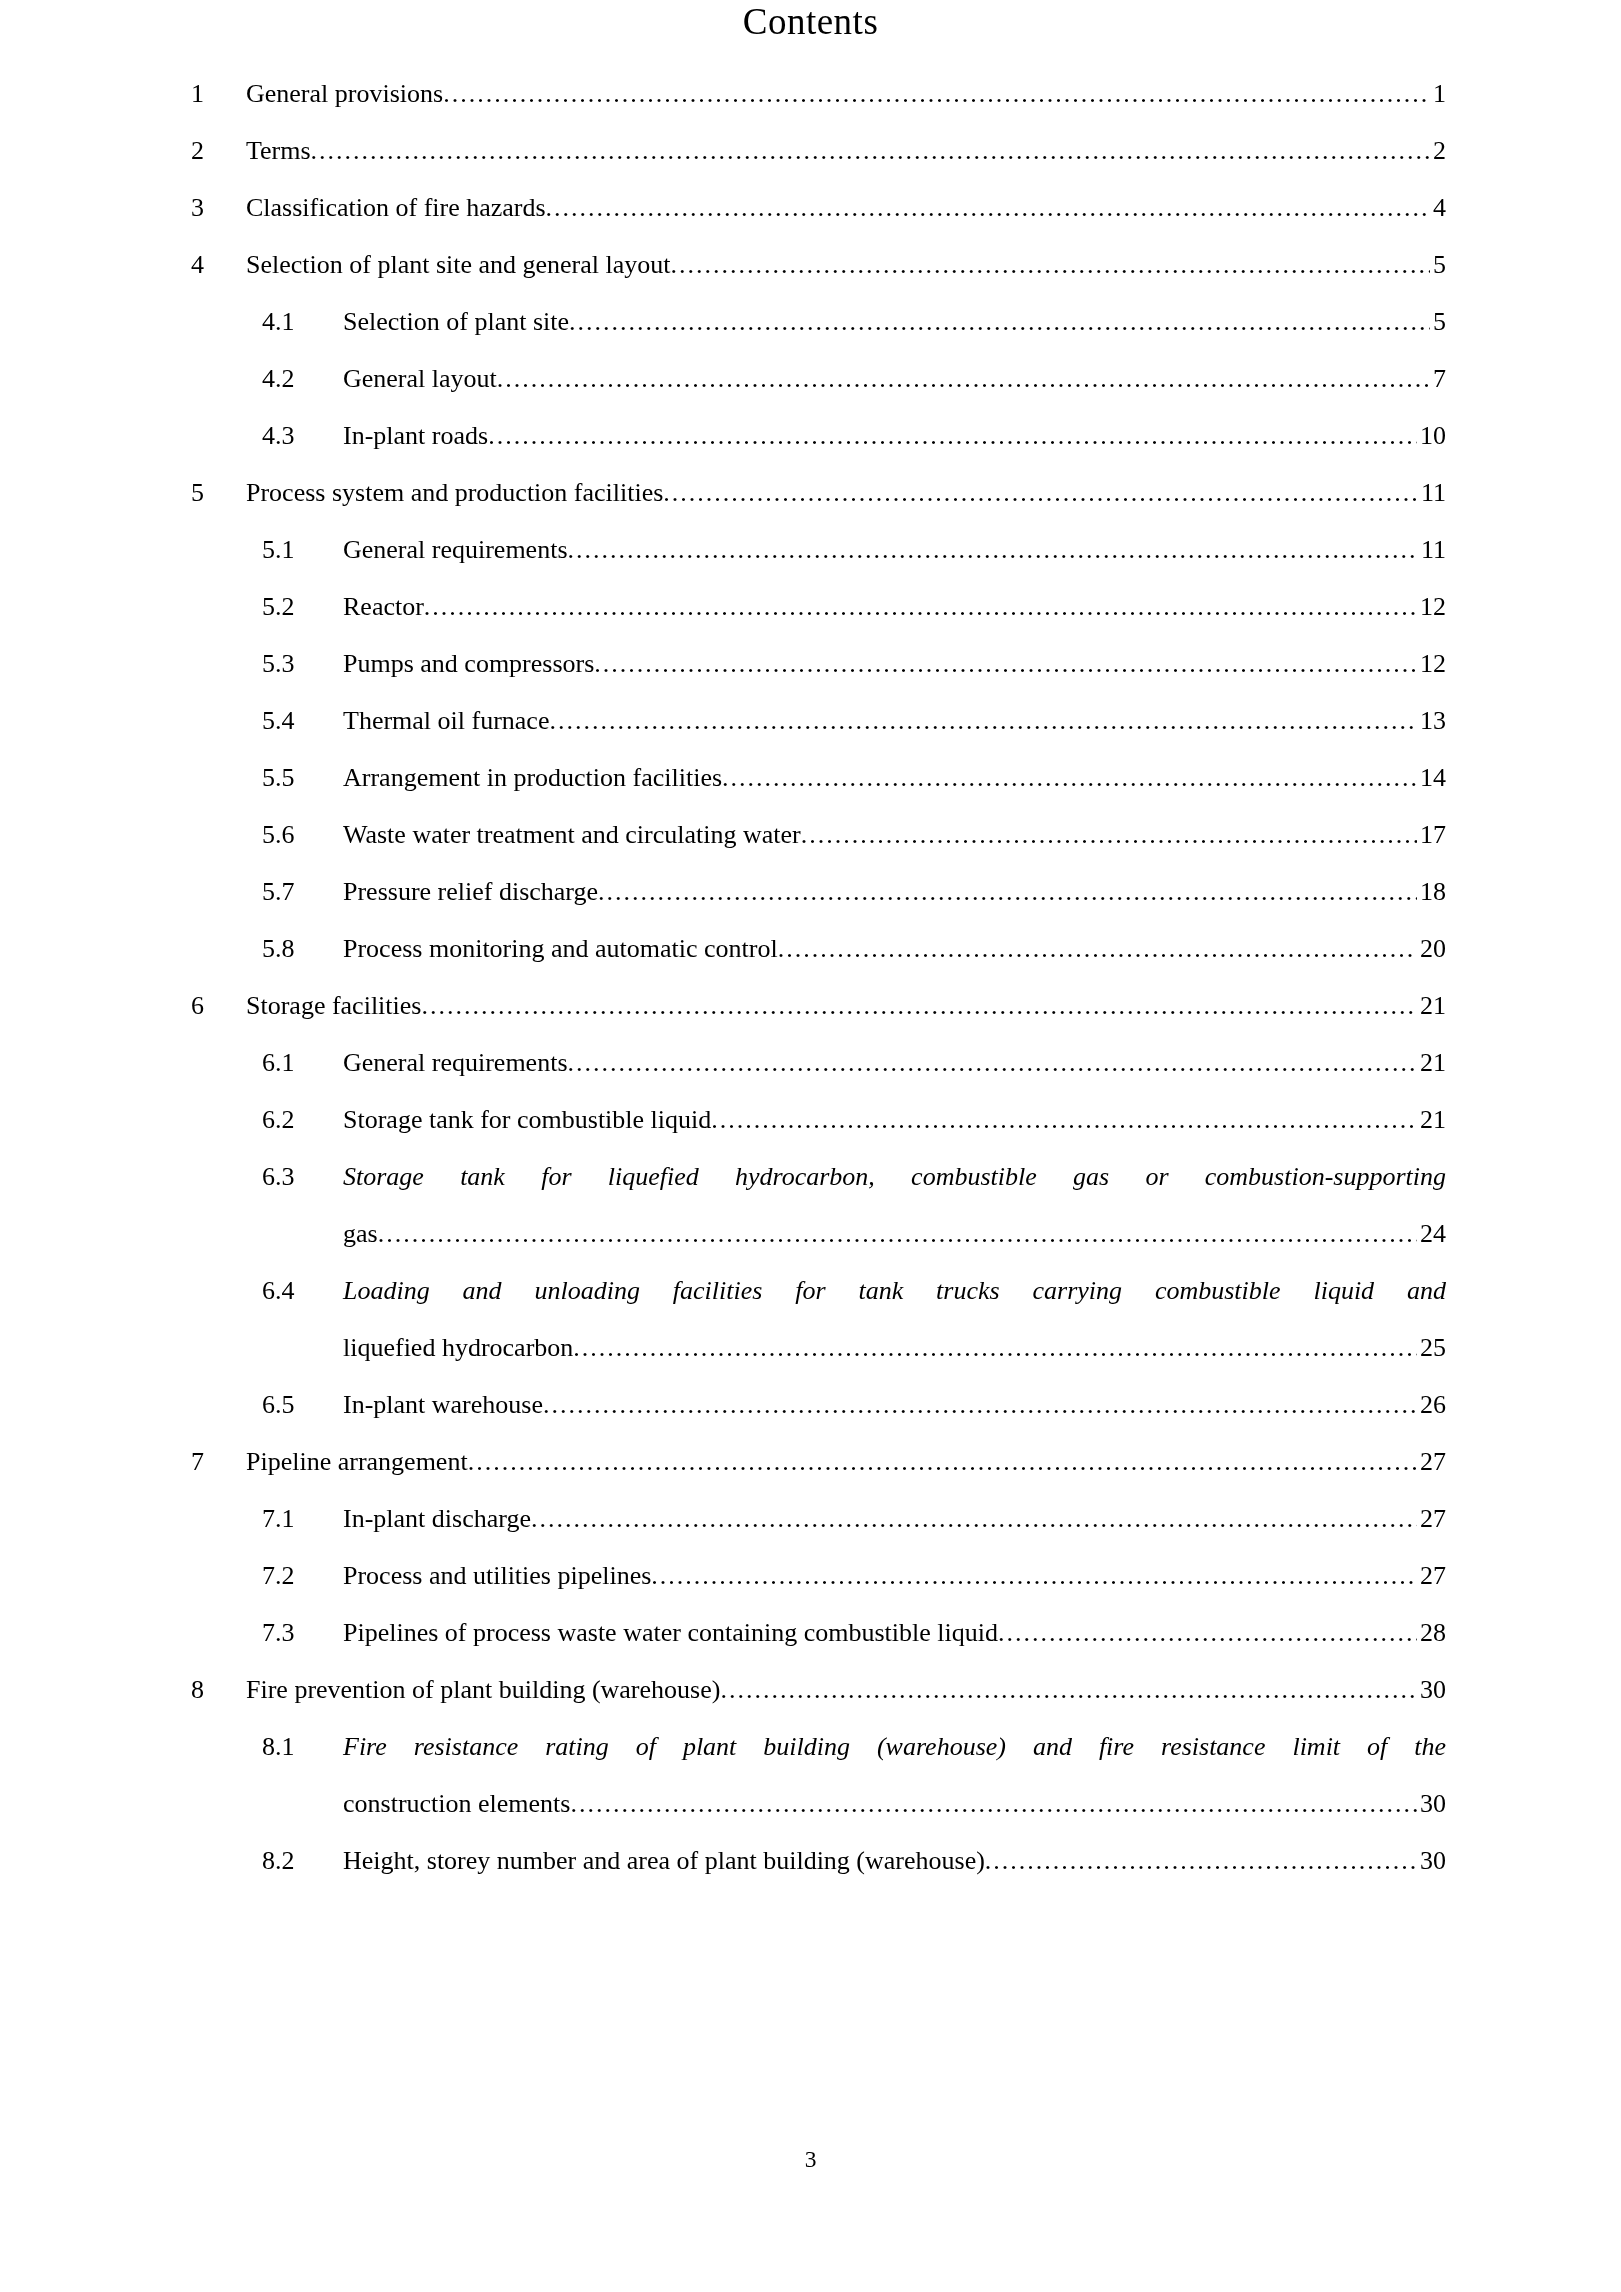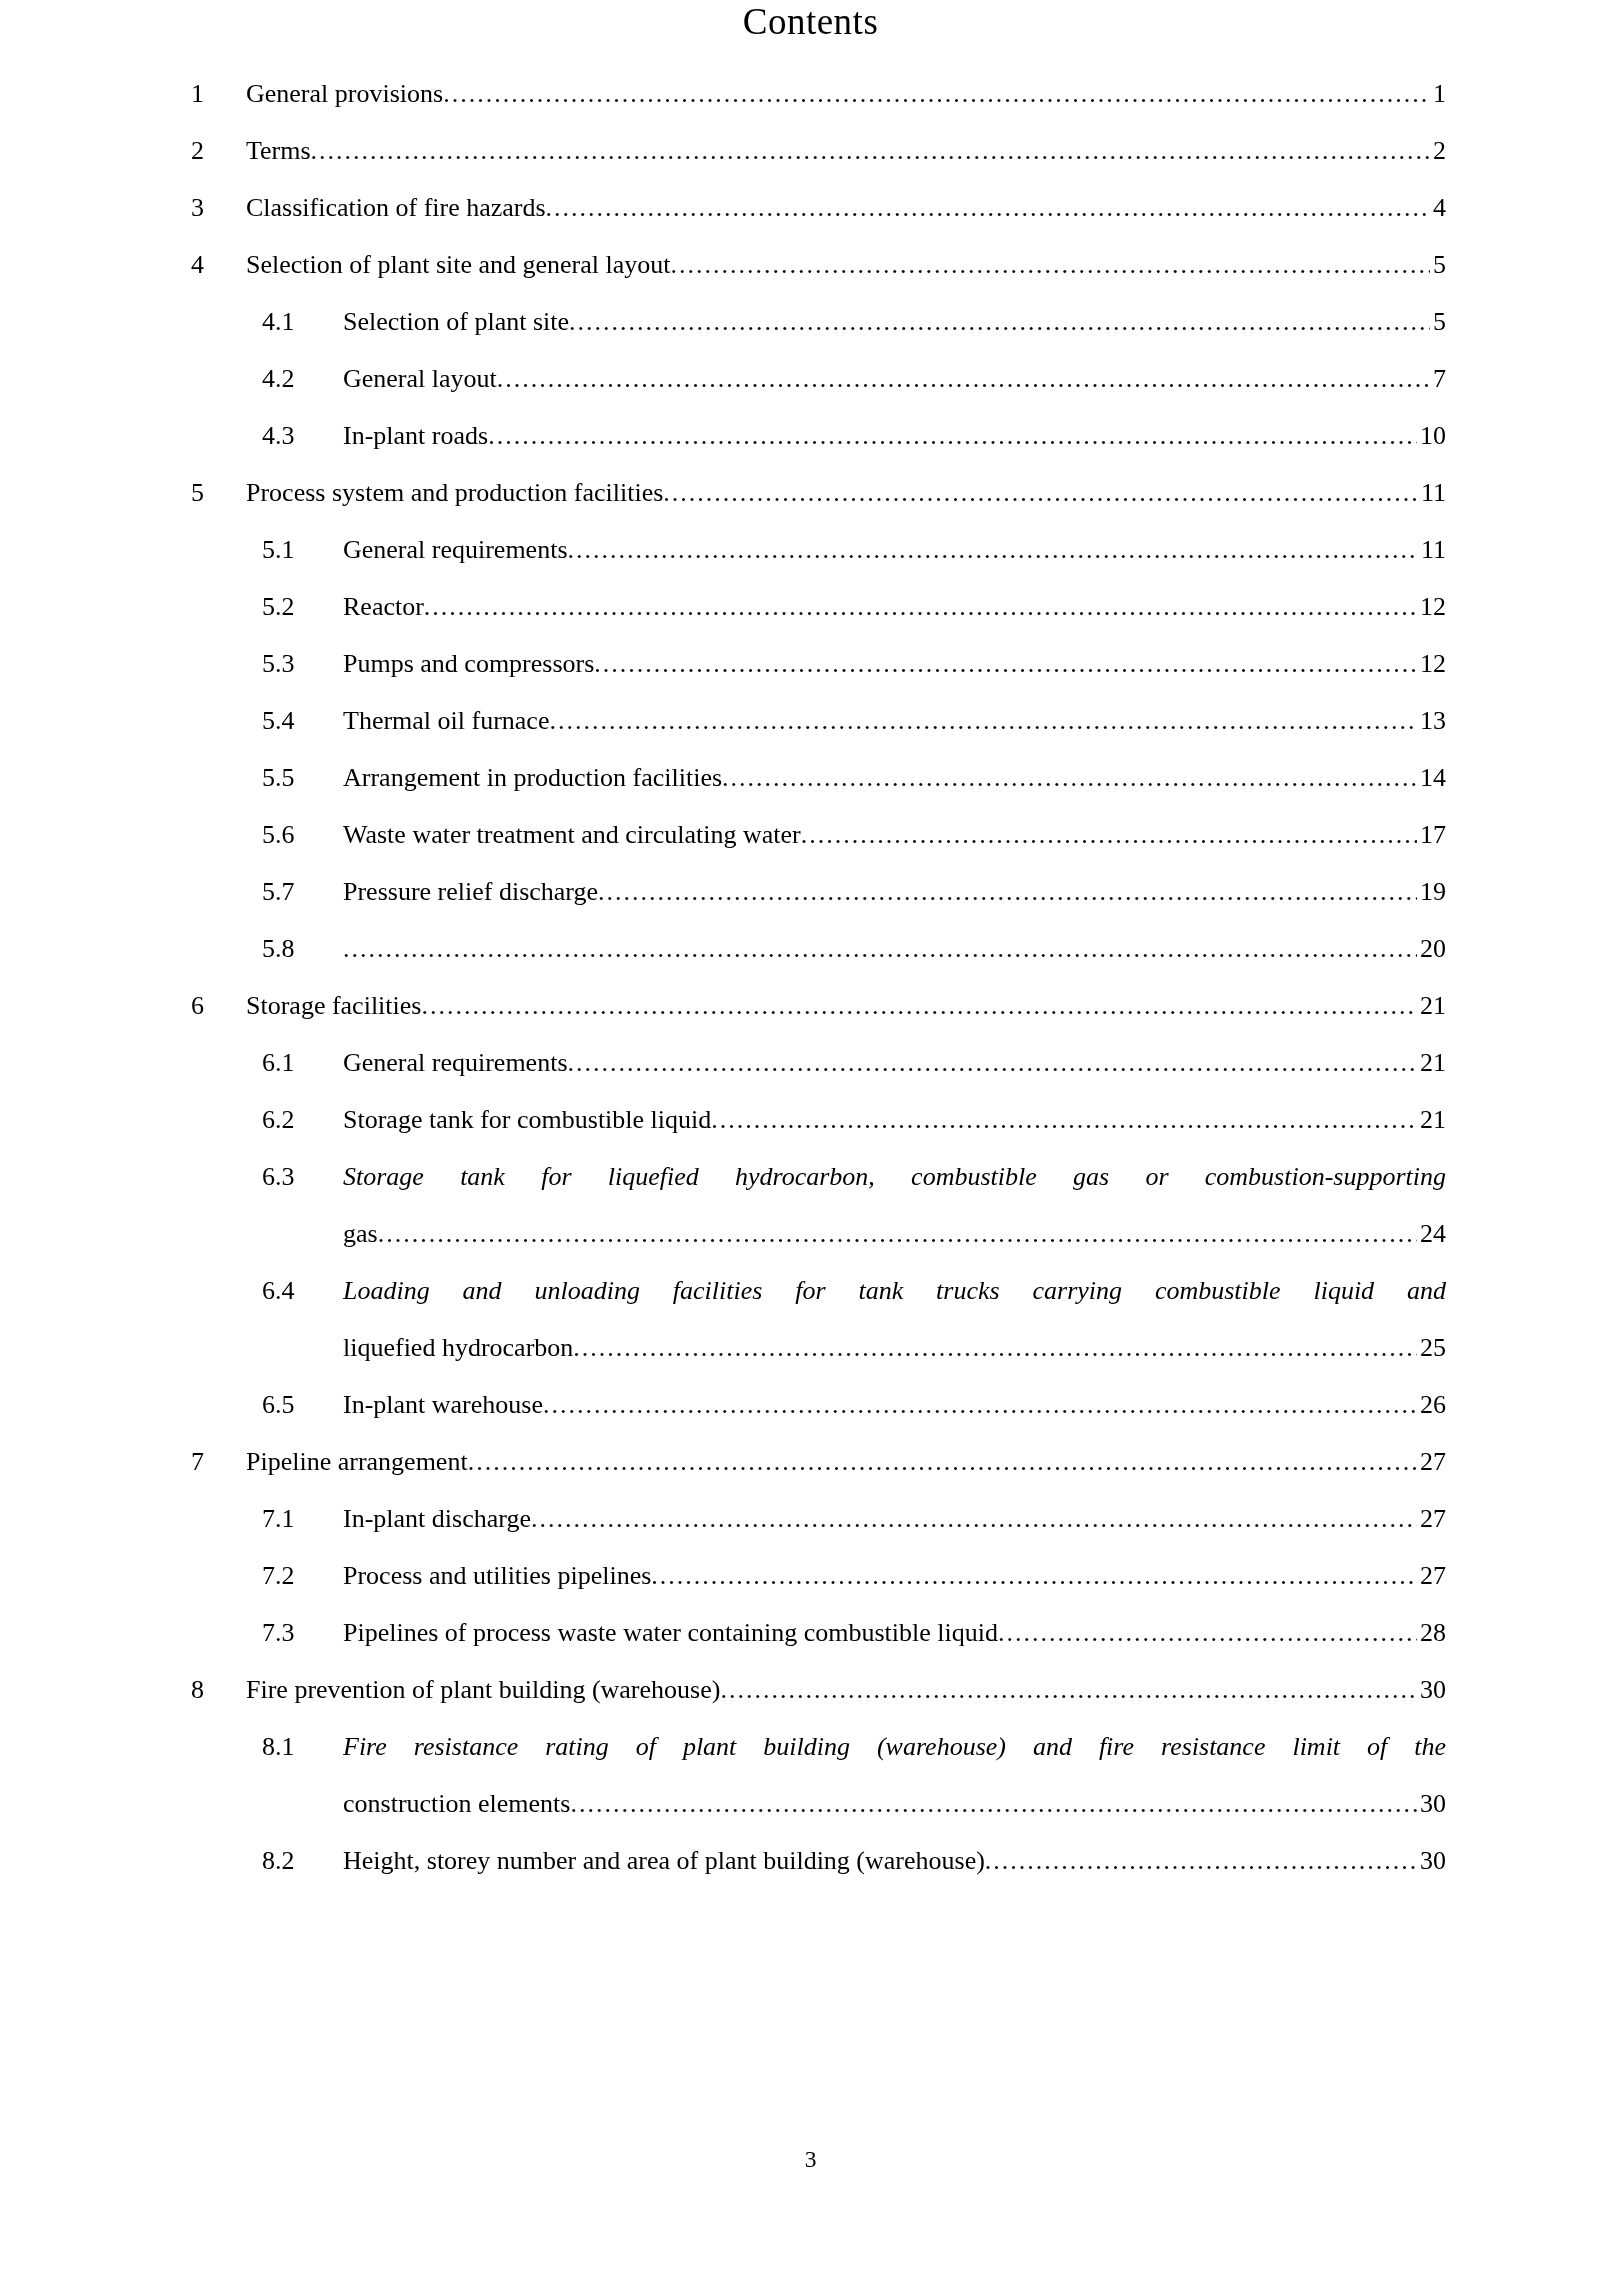--- a/index.html
+++ b/index.html
@@ -152,24 +152,25 @@
       <div class="row level2">
         <span class="num">5.6</span>
         <span class="label">Waste water treatment and circulating water</span>
         <span class="dots"></span>
         <span class="pagenum">17</span>
       </div>
       <div class="row level2">
         <span class="num">5.7</span>
         <span class="label">Pressure relief discharge</span>
         <span class="dots"></span>
-        <span class="pagenum">19</span>
+        <span class="pagenum">18</span>
       </div>
       <div class="row level2">
         <span class="num">5.8</span>
+        <span class="label">Process monitoring and automatic control</span>
         <span class="dots"></span>
         <span class="pagenum">20</span>
       </div>
       <div class="row level1">
         <span class="num">6</span>
         <span class="label">Storage facilities</span>
         <span class="dots"></span>
         <span class="pagenum">21</span>
       </div>
       <div class="row level2">

